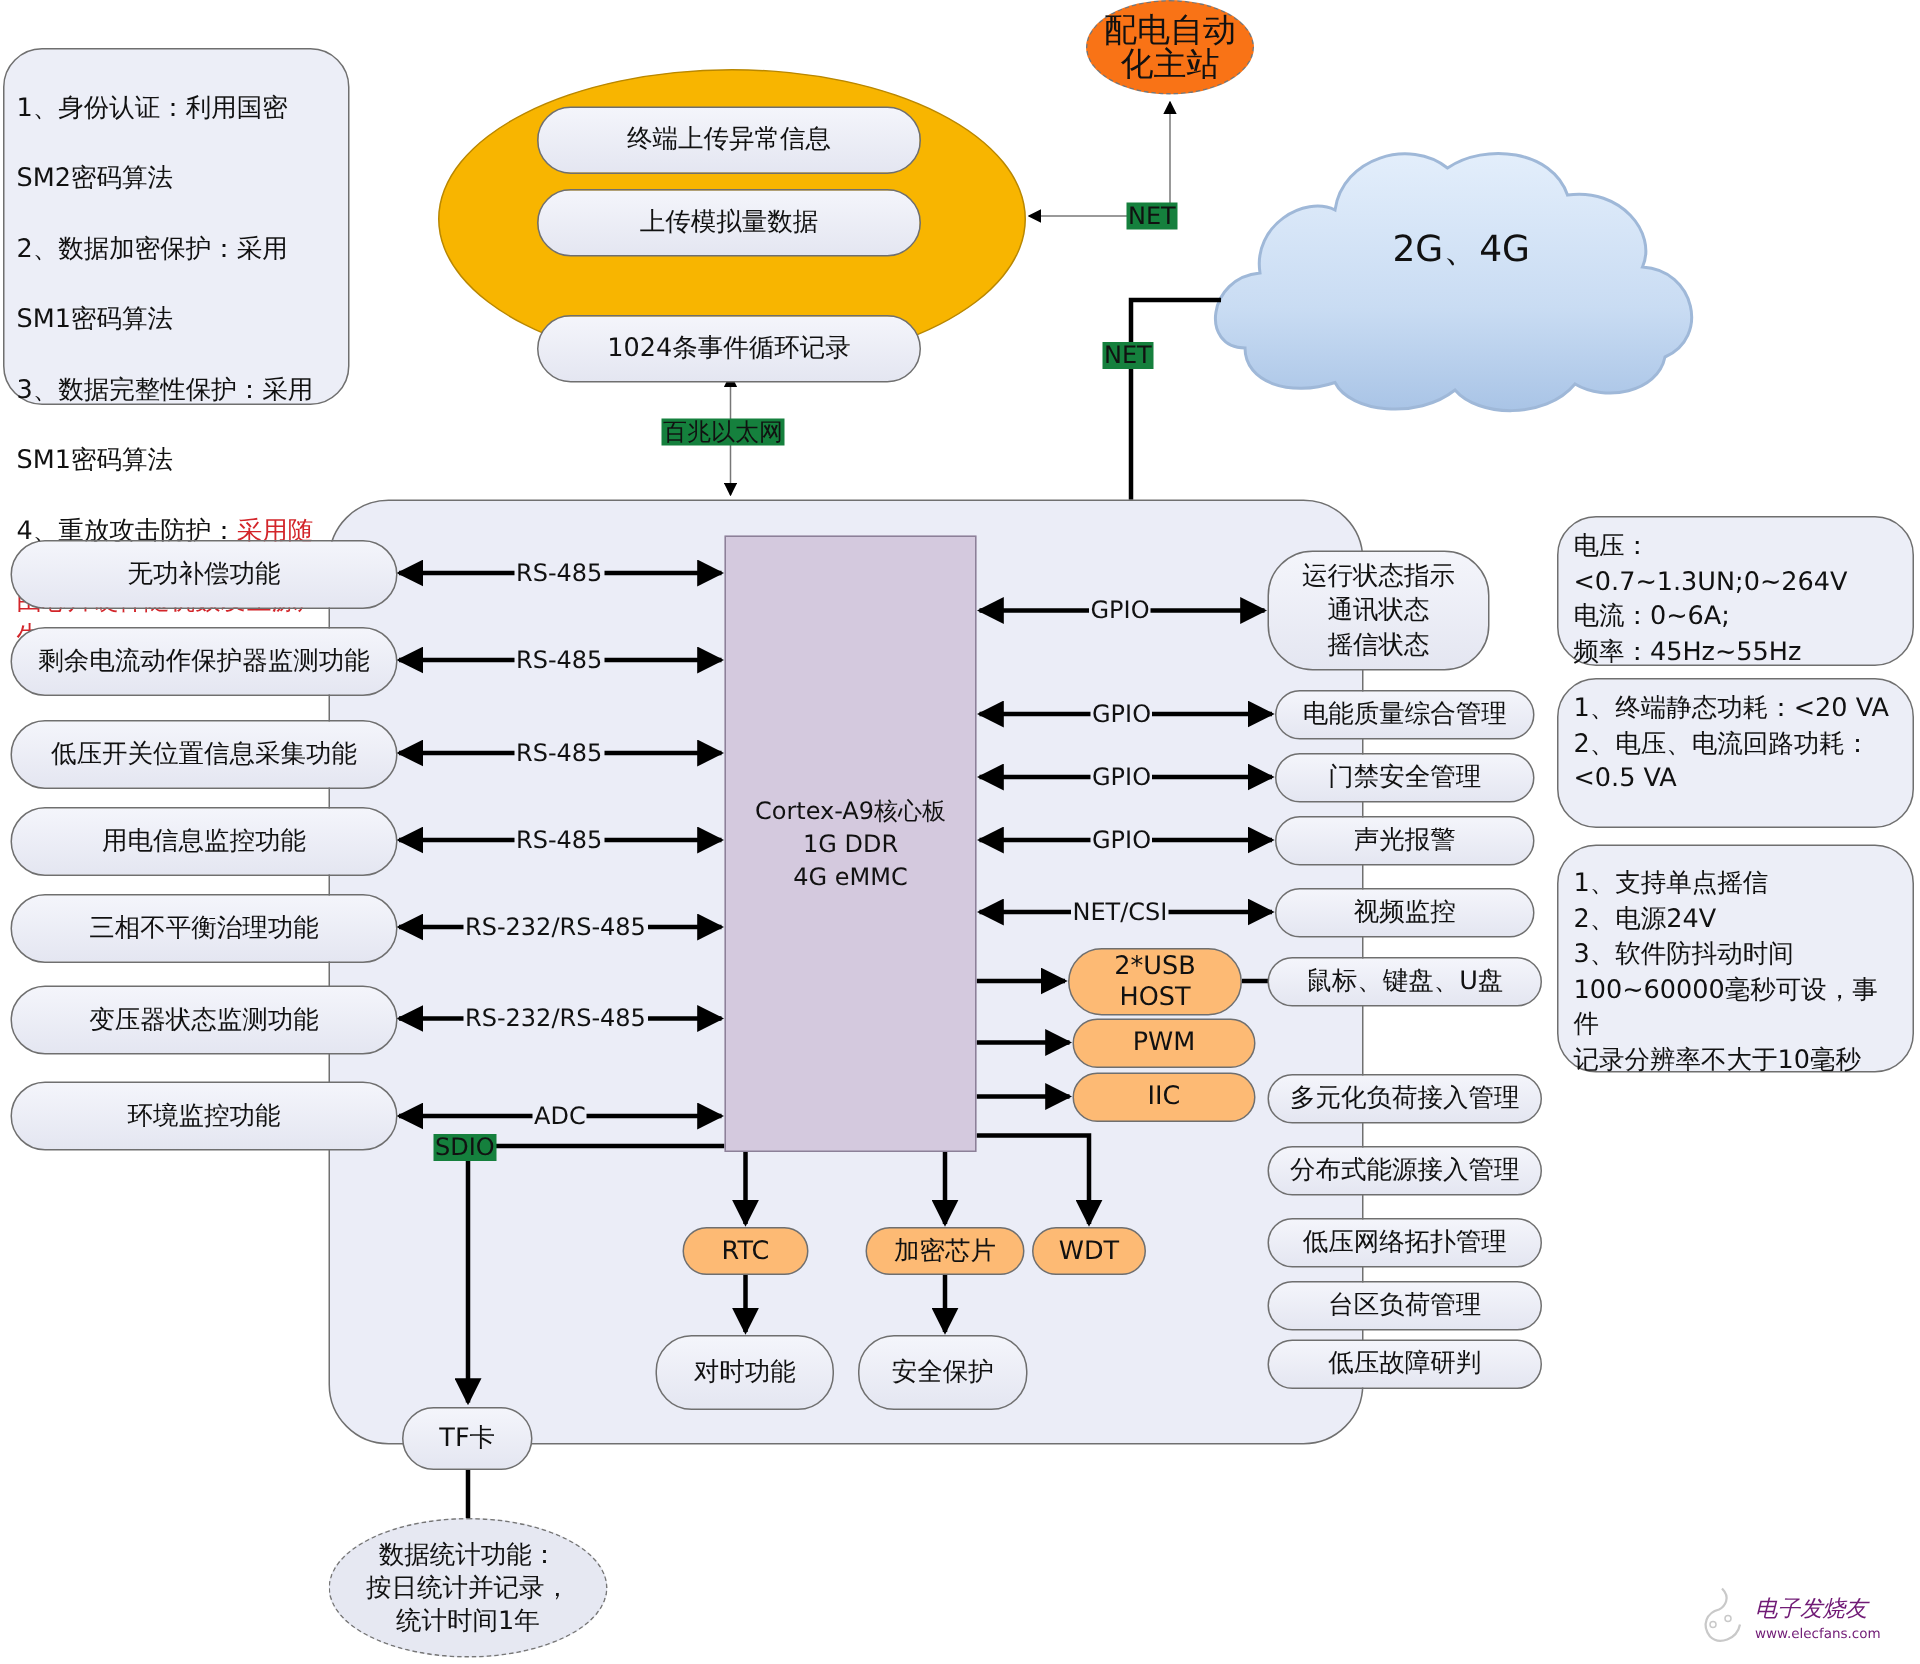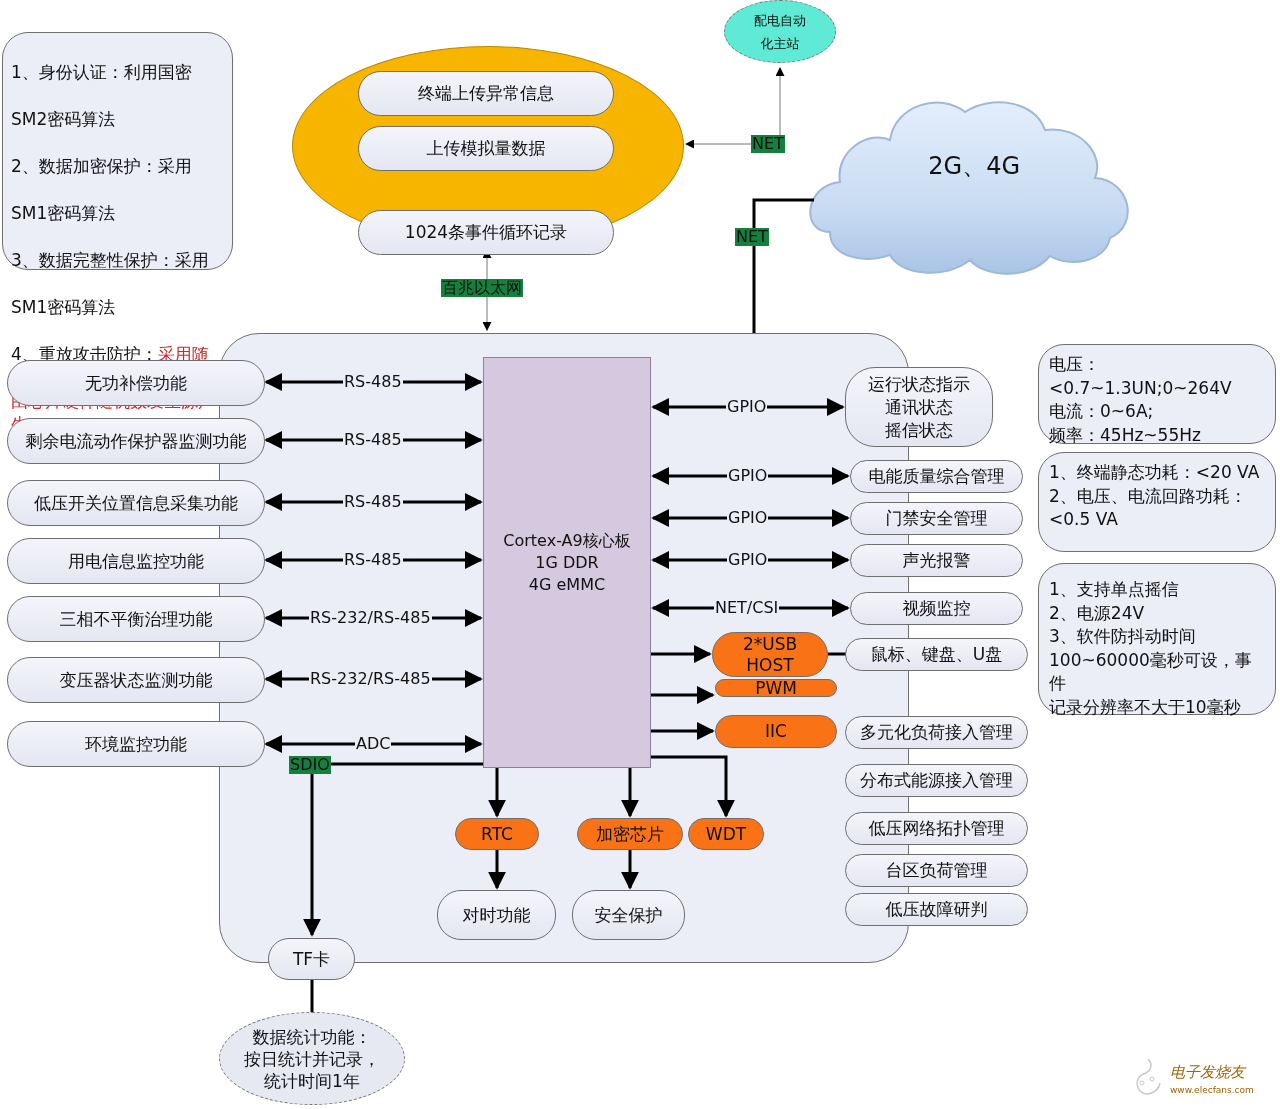--- a/index.html
+++ b/index.html
@@ -3,46 +3,46 @@
 <meta charset="utf-8">
 <style>
   html, body { margin: 0; padding: 0; background: #ffffff; }
   body { width: 1280px; height: 1109px; position: relative; overflow: hidden;
          font-family: "DejaVu Sans", "Liberation Sans", sans-serif; color: #111; }
   svg.wires { position: absolute; left: 0; top: 0; width: 1280px; height: 1109px; }
   .pill { position: absolute; box-sizing: border-box; border: 1px solid #6f6f6f;
           background: linear-gradient(#f4f5fb, #e4e6f1); border-radius: 24px;
           display: flex; align-items: center; justify-content: center; text-align: center;
           font-size: 17px; line-height: 23px; white-space: pre-line; }
-  .pill.white { background: #f97316; }
+  .pill.white { background: #fdba74; }
   .note { position: absolute; box-sizing: border-box; border: 1px solid #6f6f6f;
           background: #eceef7; border-radius: 26px; font-size: 17px; line-height: 23.5px;
           padding: 8px 10px; white-space: pre-line; }
   .red { color: #d3252a; }
   .lbl { position: absolute; background: #15803d; font-size: 16px; line-height: 18px;
          padding: 0 1px; white-space: nowrap; }
   .lbl.panel { background: #ebedf7; }
   .panel-bg { position: absolute; left: 219px; top: 333px; width: 690px; height: 630px;
               background: #ebedf7; border: 1px solid #707070; border-radius: 40px; box-sizing: border-box; }
   .core { position: absolute; left: 483px; top: 357px; width: 168px; height: 411px;
           background: #d4c9de; border: 1px solid #8c8098; box-sizing: border-box;
           display: flex; align-items: center; justify-content: center; text-align: center;
           font-size: 16px; line-height: 22px; white-space: pre-line; }
   .ellipse-big { position: absolute; left: 292px; top: 46px; width: 392px; height: 200px;
                  border-radius: 50%; background: #f8b500; border: 1px solid #b98700; box-sizing: border-box; }
   .station { position: absolute; left: 724px; top: 0px; width: 112px; height: 63px; border-radius: 50%;
-             background: #5eead4; border: 1px dashed #777; box-sizing: border-box;
+             background: #f97316; border: 1px dashed #777; box-sizing: border-box;
              display: flex; align-items: center; justify-content: center; text-align: center;
-             font-size: 13px; line-height: 23px; white-space: pre-line; }
+             font-size: 22px; line-height: 23px; white-space: pre-line; }
   .stat-ell { position: absolute; left: 219px; top: 1012px; width: 186px; height: 93px; border-radius: 50%;
               background: #e6e8f2; border: 1px dashed #777; box-sizing: border-box;
               display: flex; align-items: center; justify-content: center; text-align: center;
               font-size: 17px; line-height: 22px; white-space: pre-line; }
   .cloud-text { position: absolute; left: 880px; top: 150px; width: 140px; text-align: right; font-size: 24px; }
-  .watermark { position: absolute; left: 1130px; top: 1055px; width: 140px; height: 50px; color: #a16207; }
+  .watermark { position: absolute; left: 1130px; top: 1055px; width: 140px; height: 50px; color: #701a75; }
 </style>
 </head>
 <body>
 
 <div class="panel-bg"></div>
 
 <svg class="wires" viewBox="0 0 1280 1109">
   <defs>
     <marker id="ah" viewBox="0 0 10 10" refX="9" refY="5" markerWidth="6" markerHeight="6" orient="auto-start-reverse">
       <path d="M0,0 L10,5 L0,10 z" fill="#000"></path>
@@ -161,21 +161,21 @@
 
 <div class="lbl panel" style="left:726px; top:398px;">GPIO</div>
 <div class="lbl panel" style="left:727px; top:467px;">GPIO</div>
 <div class="lbl panel" style="left:727px; top:509px;">GPIO</div>
 <div class="lbl panel" style="left:727px; top:551px;">GPIO</div>
 <div class="lbl panel" style="left:714px; top:599px;">NET/CSI</div>
 
 <div class="pill white" style="left:712px; top:632px; width:116px; height:45px; line-height:21px;">2*USB
 HOST</div>
 <div class="pill" style="left:845px; top:638px; width:183px; height:33px;">鼠标、键盘、U盘</div>
-<div class="pill white" style="left:715px; top:679px; width:122px; height:18px;">PWM</div>
+<div class="pill white" style="left:715px; top:679px; width:122px; height:33px;">PWM</div>
 <div class="pill white" style="left:715px; top:715px; width:122px; height:33px;">IIC</div>
 
 <div class="pill" style="left:845px; top:716px; width:183px; height:33px;">多元化负荷接入管理</div>
 <div class="pill" style="left:845px; top:764px; width:183px; height:33px;">分布式能源接入管理</div>
 <div class="pill" style="left:845px; top:812px; width:183px; height:33px;">低压网络拓扑管理</div>
 <div class="pill" style="left:845px; top:854px; width:183px; height:33px;">台区负荷管理</div>
 <div class="pill" style="left:845px; top:893px; width:183px; height:33px;">低压故障研判</div>
 
 <div class="pill white" style="left:455px; top:818px; width:84px; height:32px;">RTC</div>
 <div class="pill white" style="left:577px; top:818px; width:106px; height:32px;">加密芯片</div>

